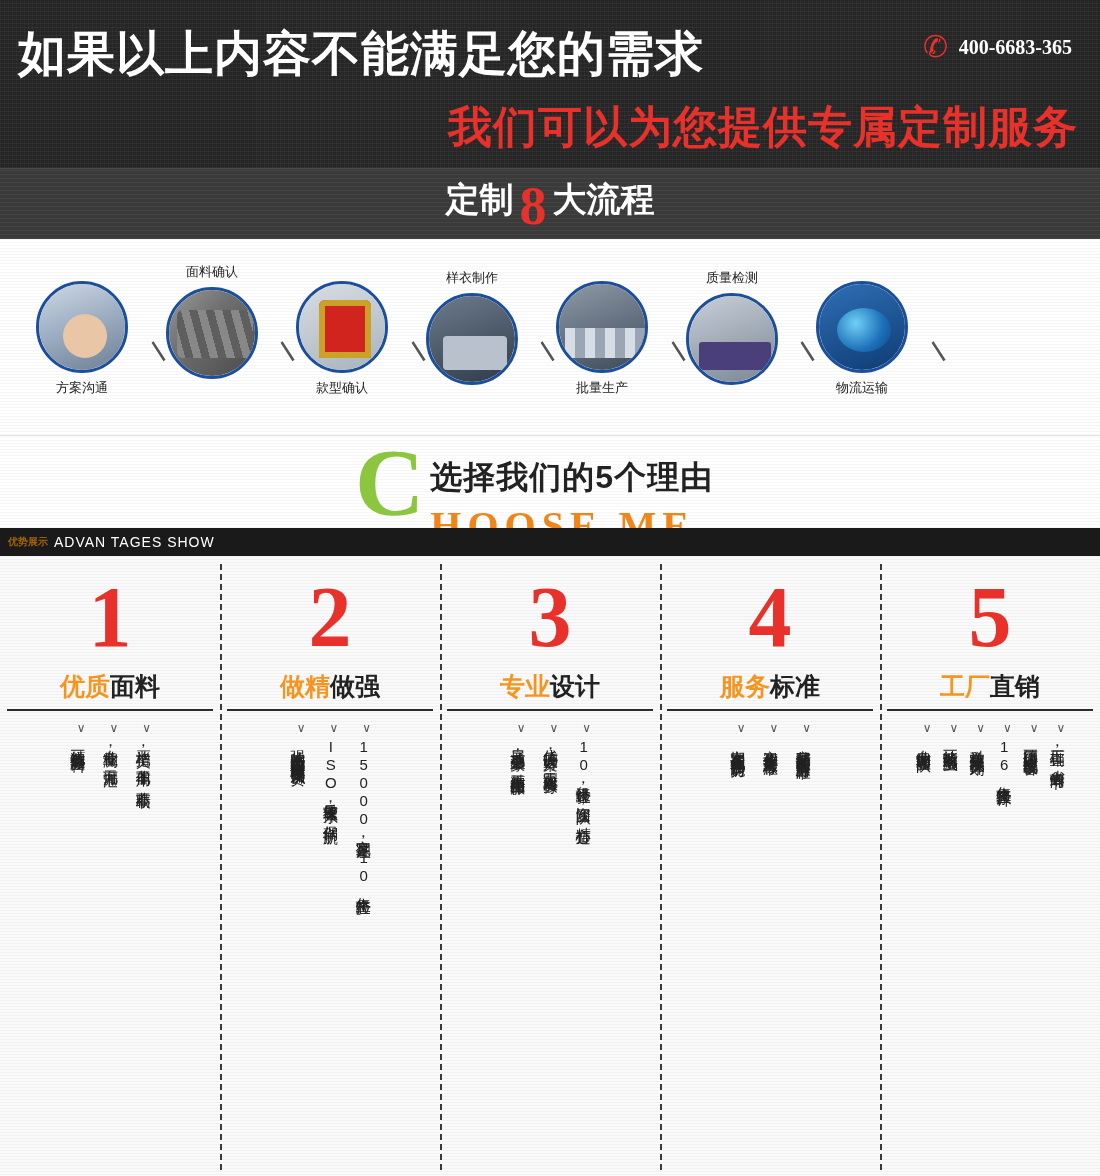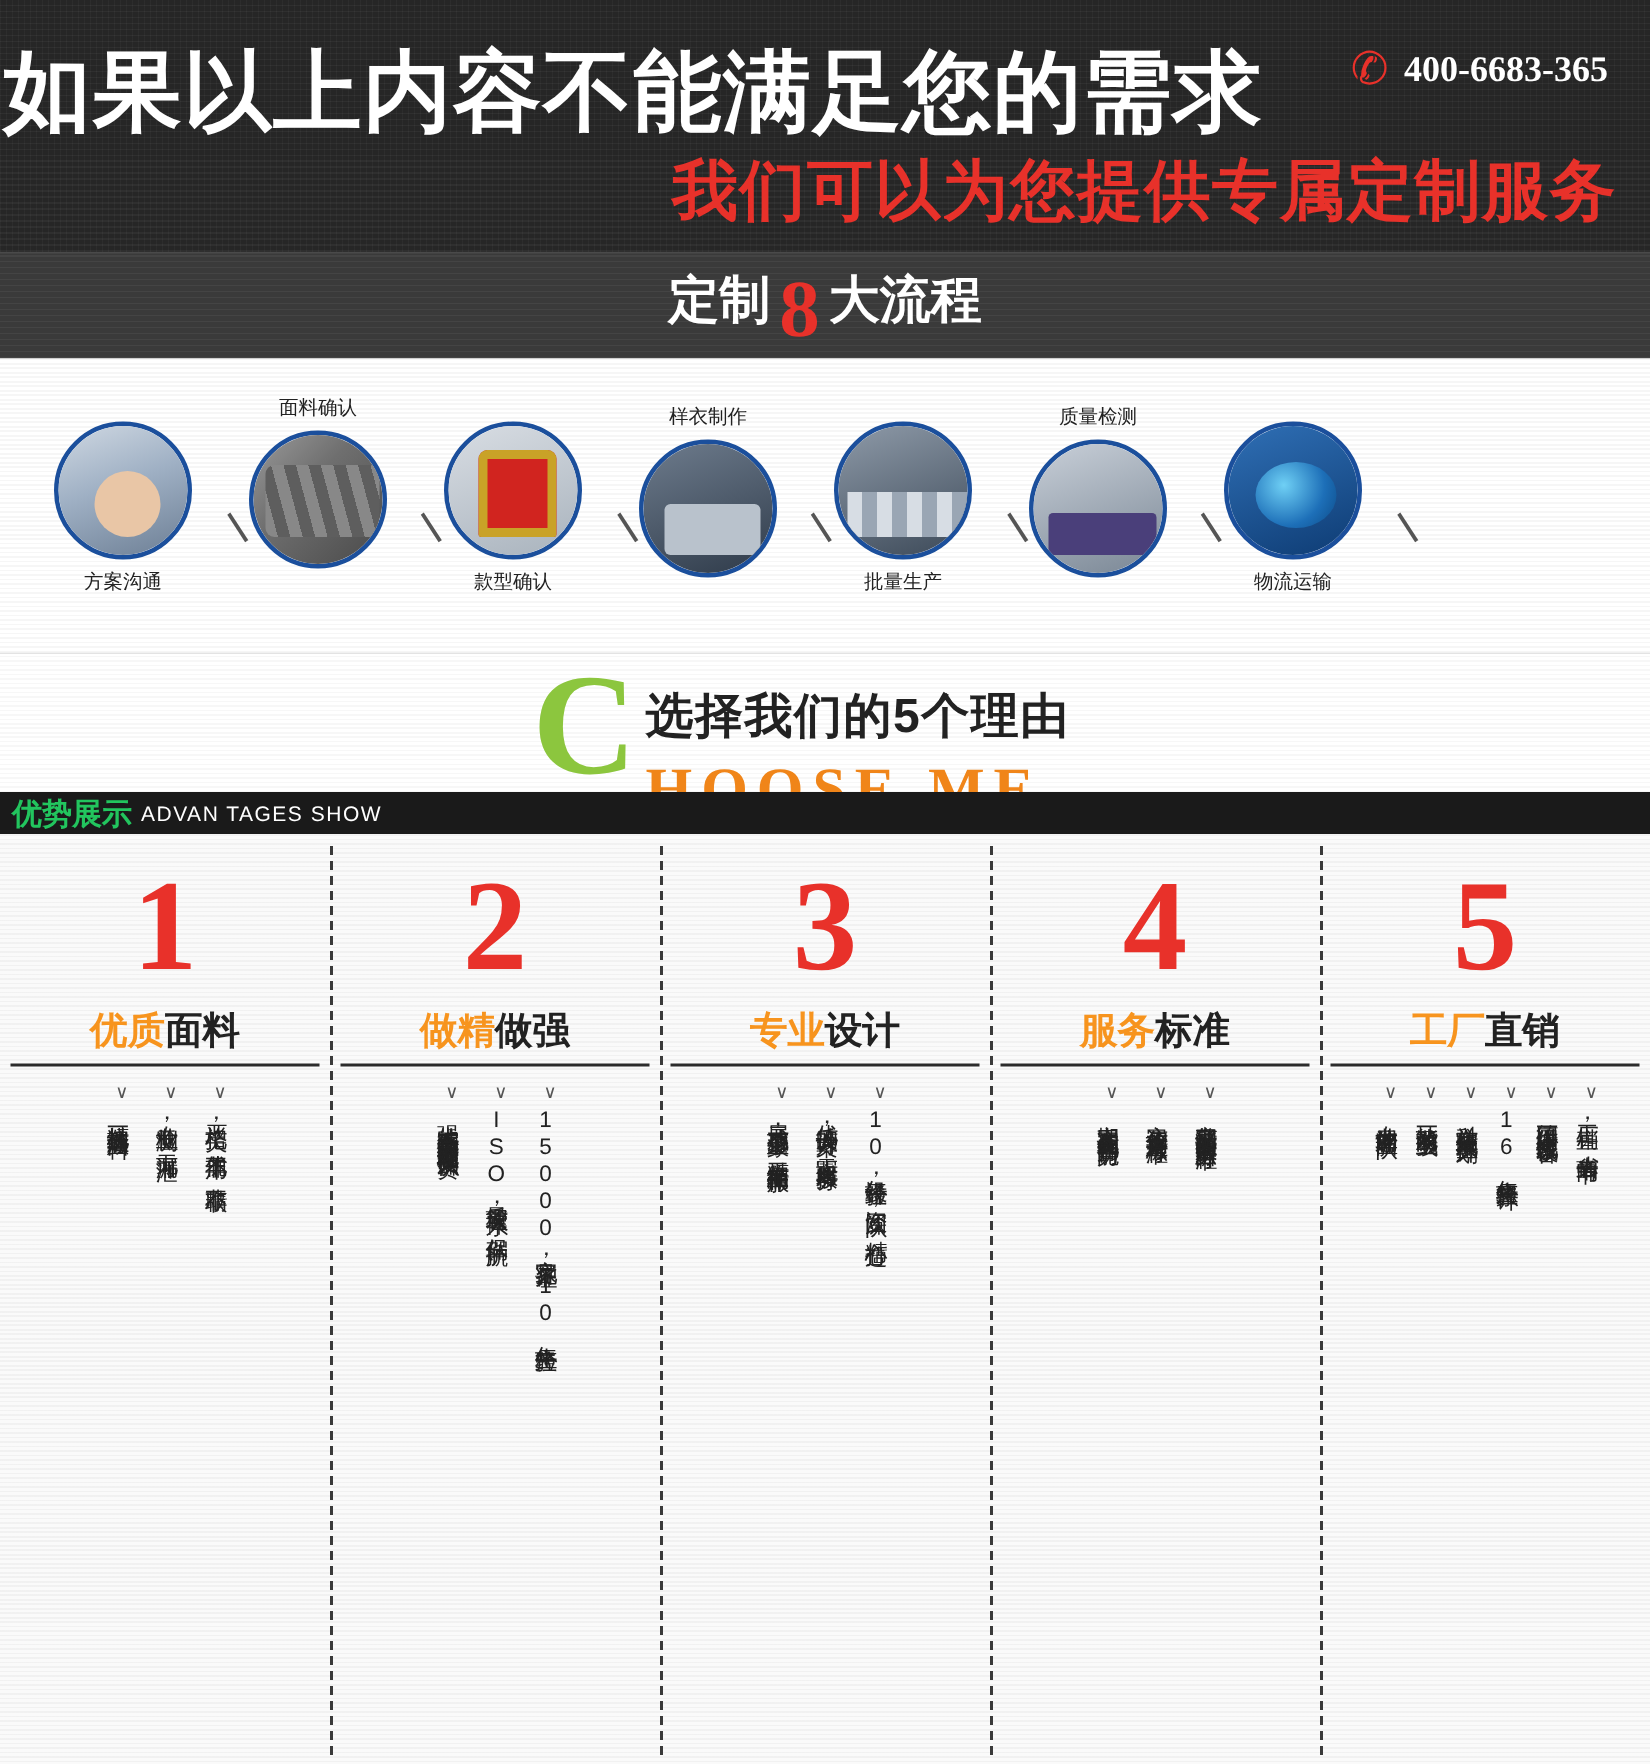--- a/index.html
+++ b/index.html
@@ -15,37 +15,37 @@
   .header{
     position:relative;
     width:1100px;height:168px;
     background:#262626;
     background-image:
       repeating-linear-gradient(0deg, rgba(255,255,255,.045) 0 1px, rgba(0,0,0,0) 1px 4px),
       repeating-linear-gradient(90deg, rgba(255,255,255,.03) 0 1px, rgba(0,0,0,0) 1px 4px);
     overflow:hidden;
   }
   .hdr-line1{
-    position:absolute;left:2px;top:22px;
-    font-size:59px;font-weight:bold;color:#ffffff;
+    position:absolute;left:18px;top:22px;
+    font-size:48px;font-weight:bold;color:#ffffff;
     letter-spacing:1px;
     white-space:nowrap;
   }
   .phone{
     position:absolute;right:28px;top:30px;
     display:flex;align-items:center;gap:6px;
   }
   .phone-icon{
     width:34px;height:34px;color:#e8312a;
     display:flex;align-items:center;justify-content:center;
     font-size:30px;line-height:1;
   }
   .phone-num{
     font-family:"Liberation Serif","DejaVu Serif",serif;
-    font-size:24px;font-weight:bold;color:#ffffff;
+    font-size:20px;font-weight:bold;color:#ffffff;
     letter-spacing:0px;
   }
   .hdr-line2{
     position:absolute;right:22px;top:98px;
     font-size:44px;font-weight:bold;color:#e8312a;
     letter-spacing:1px;white-space:nowrap;
   }
 
   
   .proc-bar{
@@ -146,21 +146,21 @@
   }
 
   
   .adv-bar{
     position:relative;
     width:1100px;height:28px;
     background:#1a1a1a;
     display:flex;align-items:center;
     padding-left:8px;box-sizing:border-box;
   }
-  .adv-cn{color:#22c55e;font-size:20px;font-weight:bold;}
+  .adv-cn{color:#a16207;font-size:10px;font-weight:bold;}
   .adv-en{color:#ffffff;font-size:14px;margin-left:6px;letter-spacing:1px;text-align:center;}
 
   
   .reasons{
     position:relative;
     width:1100px;height:622px;
     background:#fafafa;
     background-image:repeating-linear-gradient(0deg, rgba(0,0,0,.035) 0 1px, rgba(0,0,0,0) 1px 3px);
     display:flex;
   }

